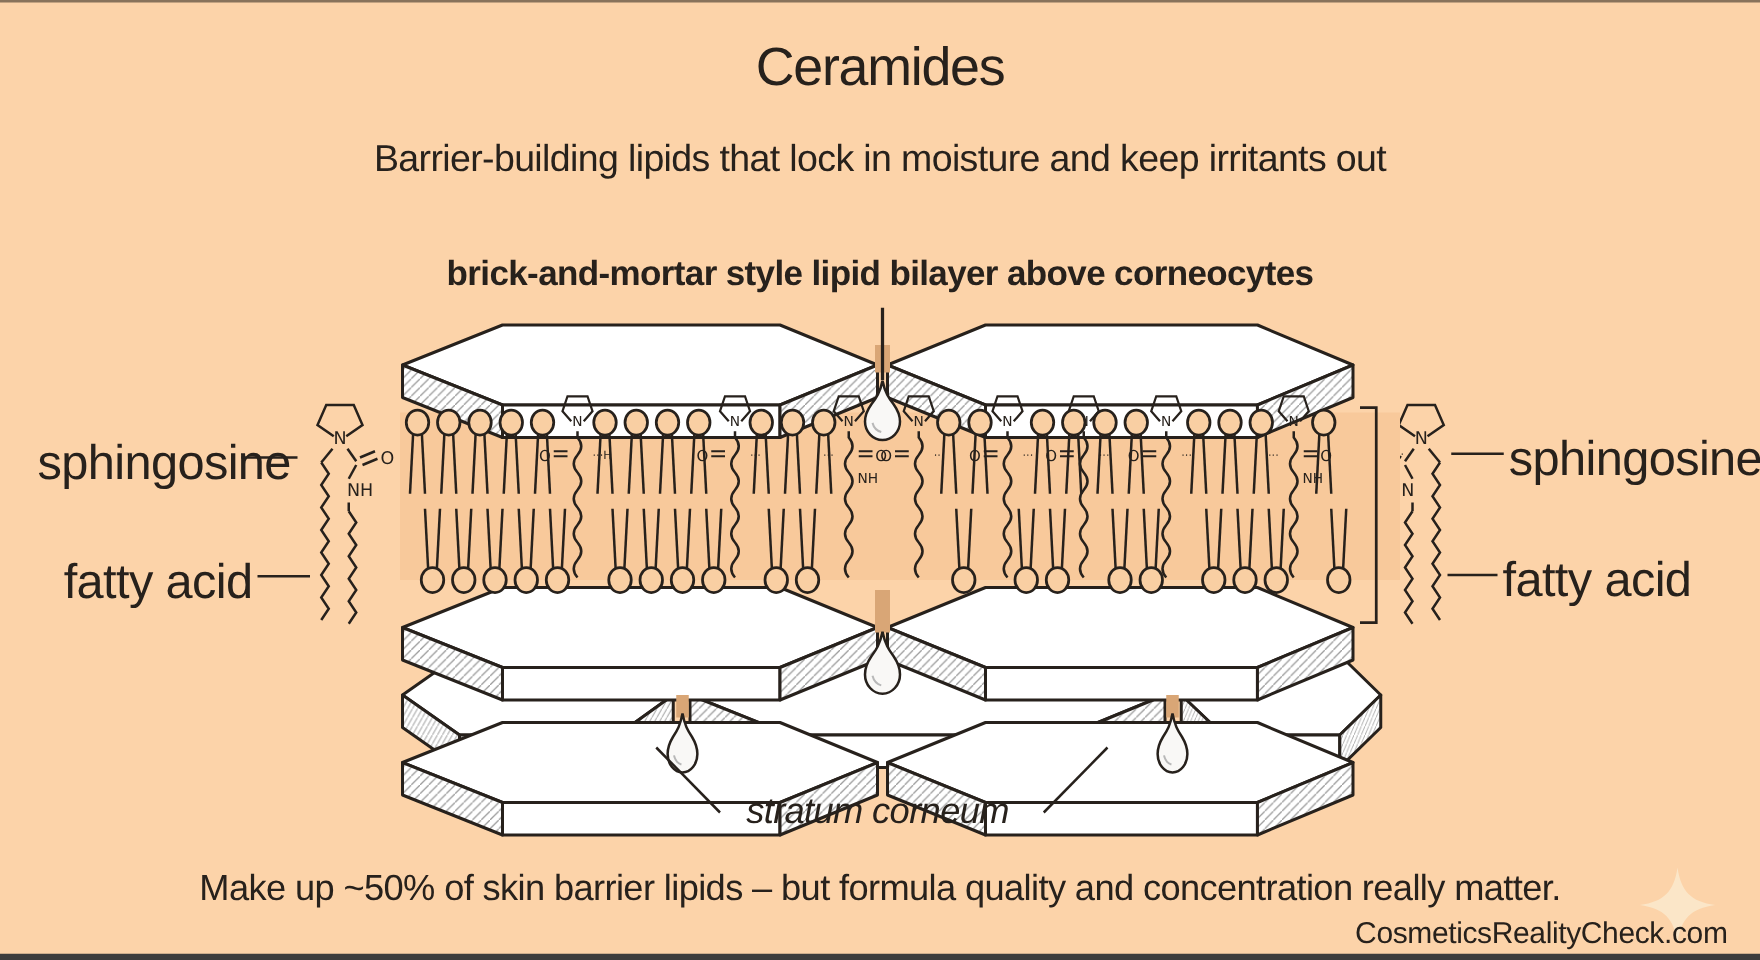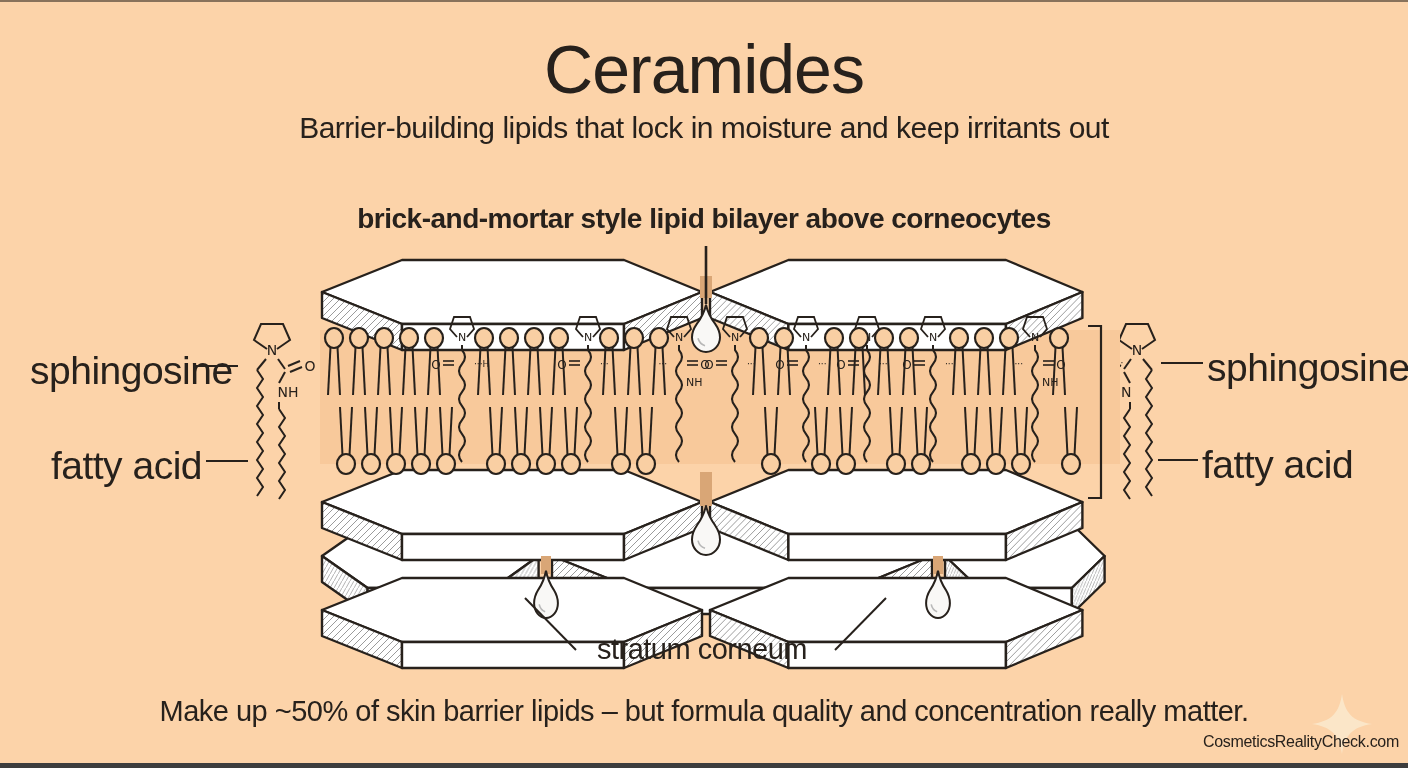--- a/index.html
+++ b/index.html
@@ -4,28 +4,28 @@
 <style>
   html,body{margin:0;padding:0;}
   body{
     width:1408px;height:768px;position:relative;overflow:hidden;
     background:#fcd3a9;
     font-family:"Liberation Sans",sans-serif;
     color:#27211c;
   }
   .abs{position:absolute;}
   .centered{left:0;width:100%;text-align:center;}
-  #main-title{top:30px;font-size:68px;font-weight:500;letter-spacing:-1px;}
+  #main-title{top:30px;font-size:43px;font-weight:500;letter-spacing:-1px;}
   #subtitle{top:111px;font-size:30px;font-weight:400;letter-spacing:-0.5px;}
   #bilayer-caption{top:203px;font-size:28px;font-weight:700;letter-spacing:-0.5px;}
   .side-label{font-size:39px;letter-spacing:-0.5px;white-space:nowrap;}
   .dash{height:0;border-top:2.5px solid #27211c;}
-  #stratum-label{left:562px;top:633px;width:280px;text-align:center;font-size:29px;letter-spacing:-0.5px;}
+  #stratum-label{left:562px;top:633px;width:280px;text-align:center;font-size:29px;letter-spacing:-0.5px;font-style:italic;}
   #footer-note{top:695px;font-size:29px;letter-spacing:-0.5px;}
-  #watermark{right:9px;top:733px;font-size:16px;letter-spacing:-0.3px;}
+  #watermark{right:26px;top:733px;font-size:24px;letter-spacing:-0.3px;}
   #bottom-bar{left:0;bottom:0;width:100%;height:5px;background:#3d3d3d;}
   #top-edge{left:0;top:0;width:100%;height:2px;background:rgba(40,34,28,0.55);}
   svg{display:block;}
   svg text{font-family:"DejaVu Sans",sans-serif;}
 </style>
 </head>
 <body style="background: rgb(252, 211, 169);">
 
 <div id="top-edge" class="abs"></div>
 

